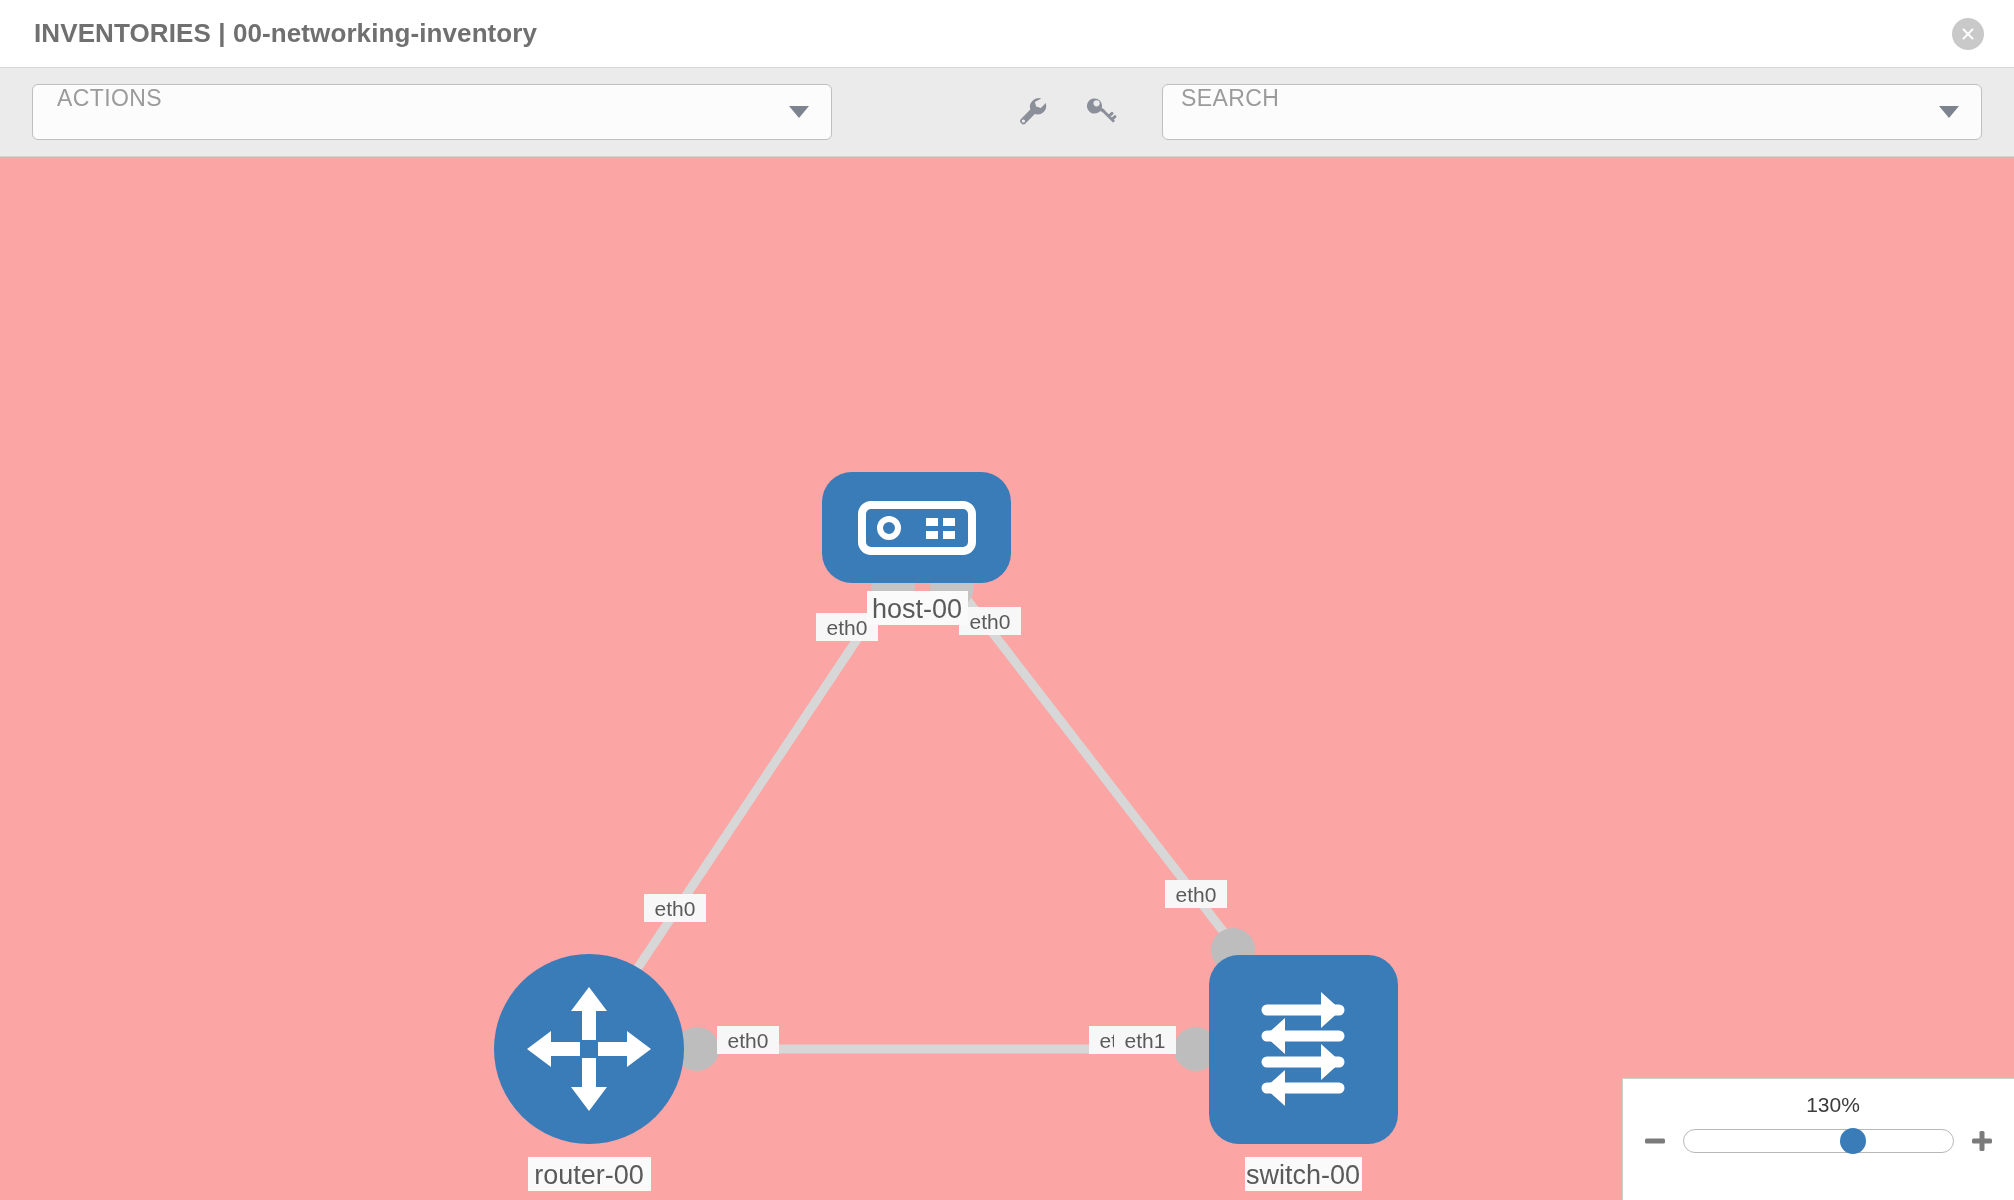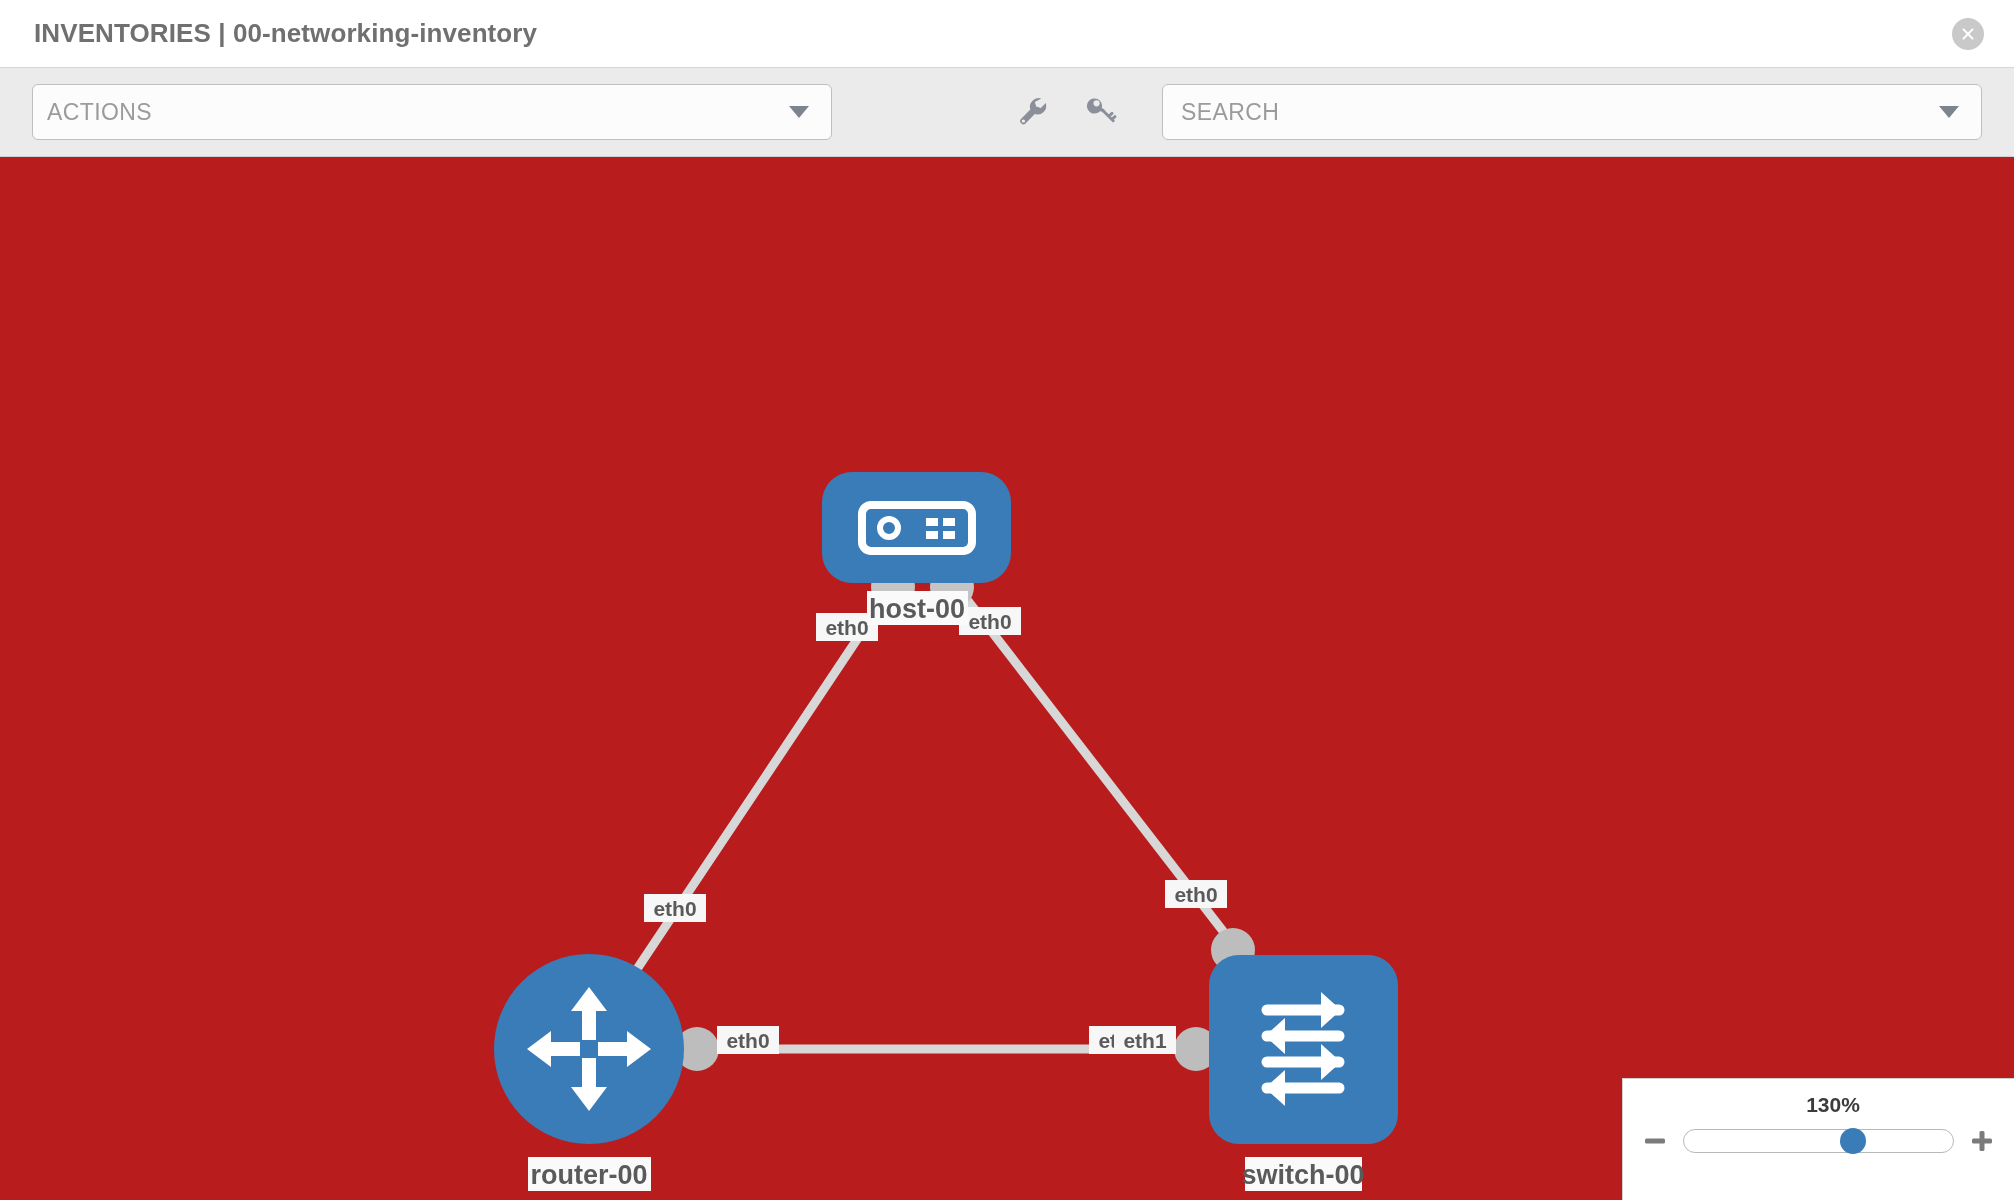--- a/index.html
+++ b/index.html
@@ -58,22 +58,22 @@
     align-items: center;
     padding: 0 32px;
   }
   .select-box {
     position: relative;
     width: 800px; height: 56px;
     background: #fcfcfc;
     border: 1px solid #bfbfbf;
     border-radius: 6px;
     display: flex;
-    align-items: center;
-    padding: 0 14px;
+    align-items: flex-start;
+    padding: 0 24px;
     cursor: pointer;
   }
   .select-label {
     font-size: 23px;
     color: #9b9b9b;
     letter-spacing: 0.4px;
   }
   .caret {
     position: absolute;
     right: 22px; top: 50%;
@@ -92,42 +92,41 @@
   .tool-icon { cursor: pointer; display: block; }
   .search-box {
     position: relative;
     flex: 1 1 auto;
     margin-left: 40px;
     height: 56px;
     background: #fcfcfc;
     border: 1px solid #bfbfbf;
     border-radius: 6px;
     display: flex;
-    align-items: center;
+    align-items: flex-start;
     padding: 0 18px;
   }
   .search-input {
     border: none;
     outline: none;
     background: transparent;
     font-family: "Liberation Sans", sans-serif;
     font-size: 23px;
     color: #555;
     width: 100%;
     letter-spacing: 0.4px;
   }
   .search-input::placeholder { color: #9b9b9b; }
 
   
   .canvas {
     position: relative;
     flex: 1 1 auto;
-    background: #b91c1c;
+    background: #fca5a5;
     overflow: hidden;
-    font-weight: bold;
   }
   .topology-svg {
     position: absolute;
     left: 0; top: 0;
     width: 100%; height: 100%;
   }
   .node-label {
     font-family: "Liberation Sans", sans-serif;
     font-size: 27px;
     fill: #5a5a5a;

